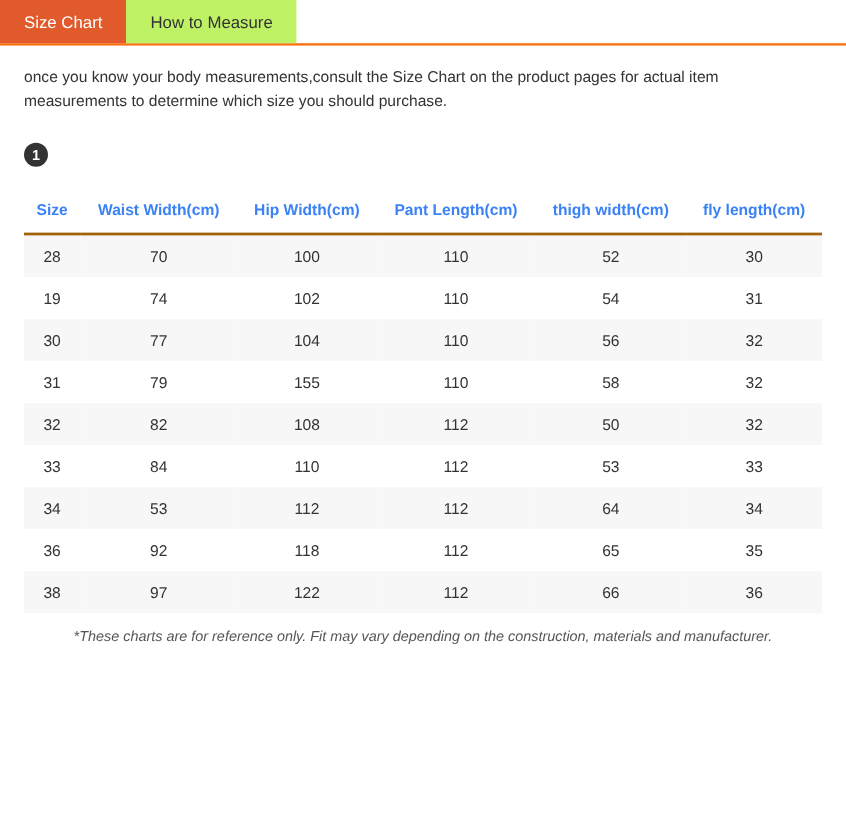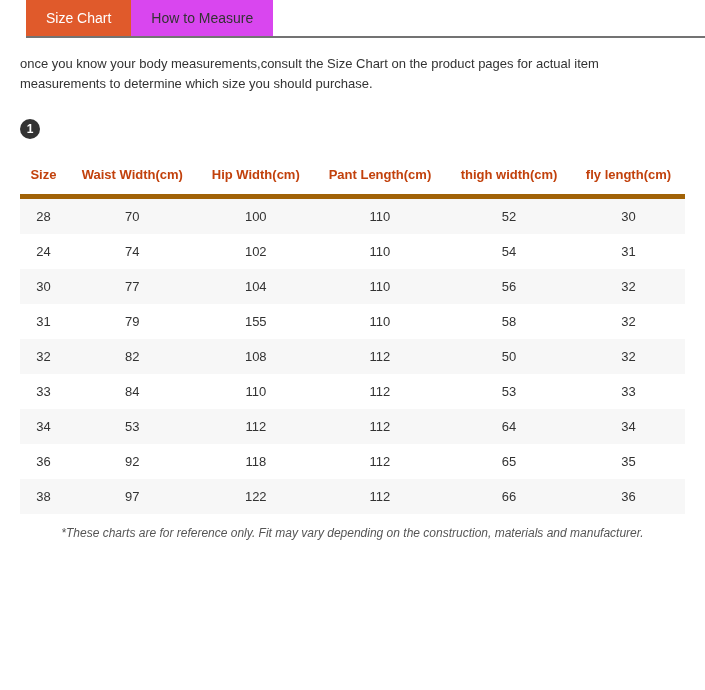--- a/index.html
+++ b/index.html
@@ -6,38 +6,37 @@
     body {
       font-family: Arial, sans-serif;
       font-size: 13px;
       color: #333;
       background: #fff;
       width: 705px;
     }
 
     .tabs {
       display: flex;
-      border-bottom: 2px solid #737373;
-      margin-left: 26px;
+      border-bottom: 2px solid #f97316;
     }
 
     .tab {
       padding: 10px 20px;
       cursor: pointer;
       font-size: 14px;
       font-weight: 500;
     }
 
     .tab.active {
       background: #e05a2b;
       color: #fff;
     }
 
     .tab.inactive {
-      background: #d946ef;
+      background: #bef264;
       color: #333;
     }
 
     .content {
       padding: 16px 20px 10px 20px;
     }
 
     .description {
       font-size: 13px;
       color: #333;
@@ -68,22 +67,22 @@
 
     thead tr {
       background: #fff;
     }
 
     thead th {
       padding: 12px 8px;
       text-align: center;
       font-weight: 600;
       font-size: 13px;
-      color: #c2410c;
-      border-bottom: 5px solid #a16207;
+      color: #3b82f6;
+      border-bottom: 2px solid #a16207;
     }
 
     tbody tr:nth-child(odd) {
       background: #f7f7f7;
     }
 
     tbody tr:nth-child(even) {
       background: #fff;
     }
 
@@ -134,21 +133,21 @@
 
     <tr>
           <td>28</td>
           <td>70</td>
           <td>100</td>
           <td>110</td>
           <td>52</td>
           <td>30</td>
         </tr>
         <tr>
-          <td>24</td>
+          <td>19</td>
           <td>74</td>
           <td>102</td>
           <td>110</td>
           <td>54</td>
           <td>31</td>
         </tr>
         <tr>
           <td>30</td>
           <td>77</td>
           <td>104</td>

